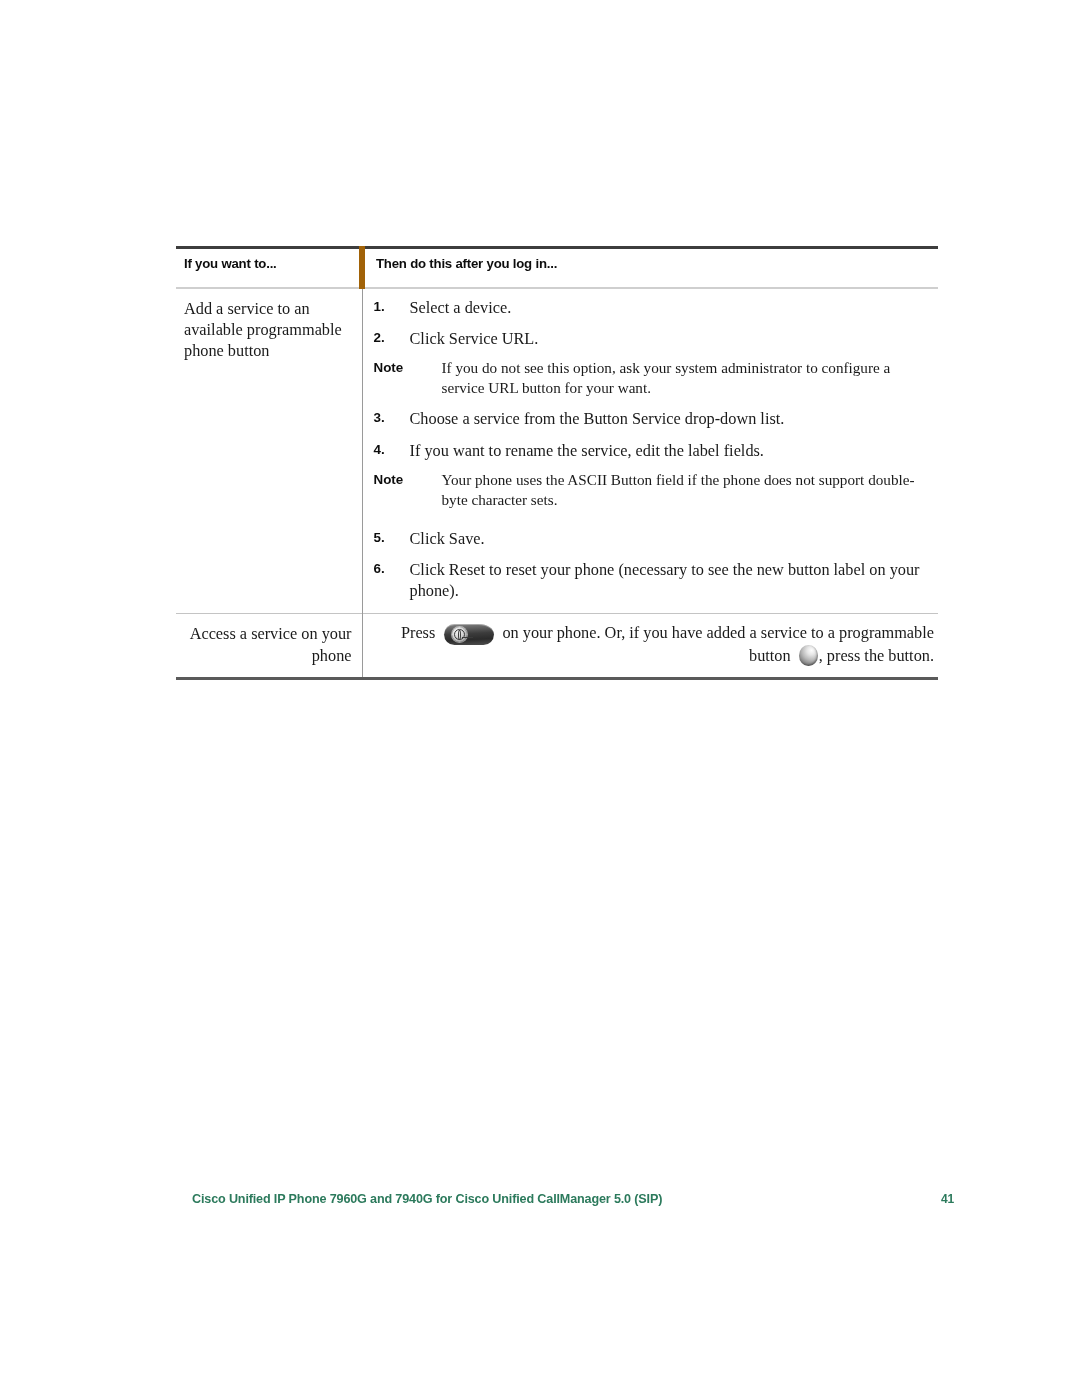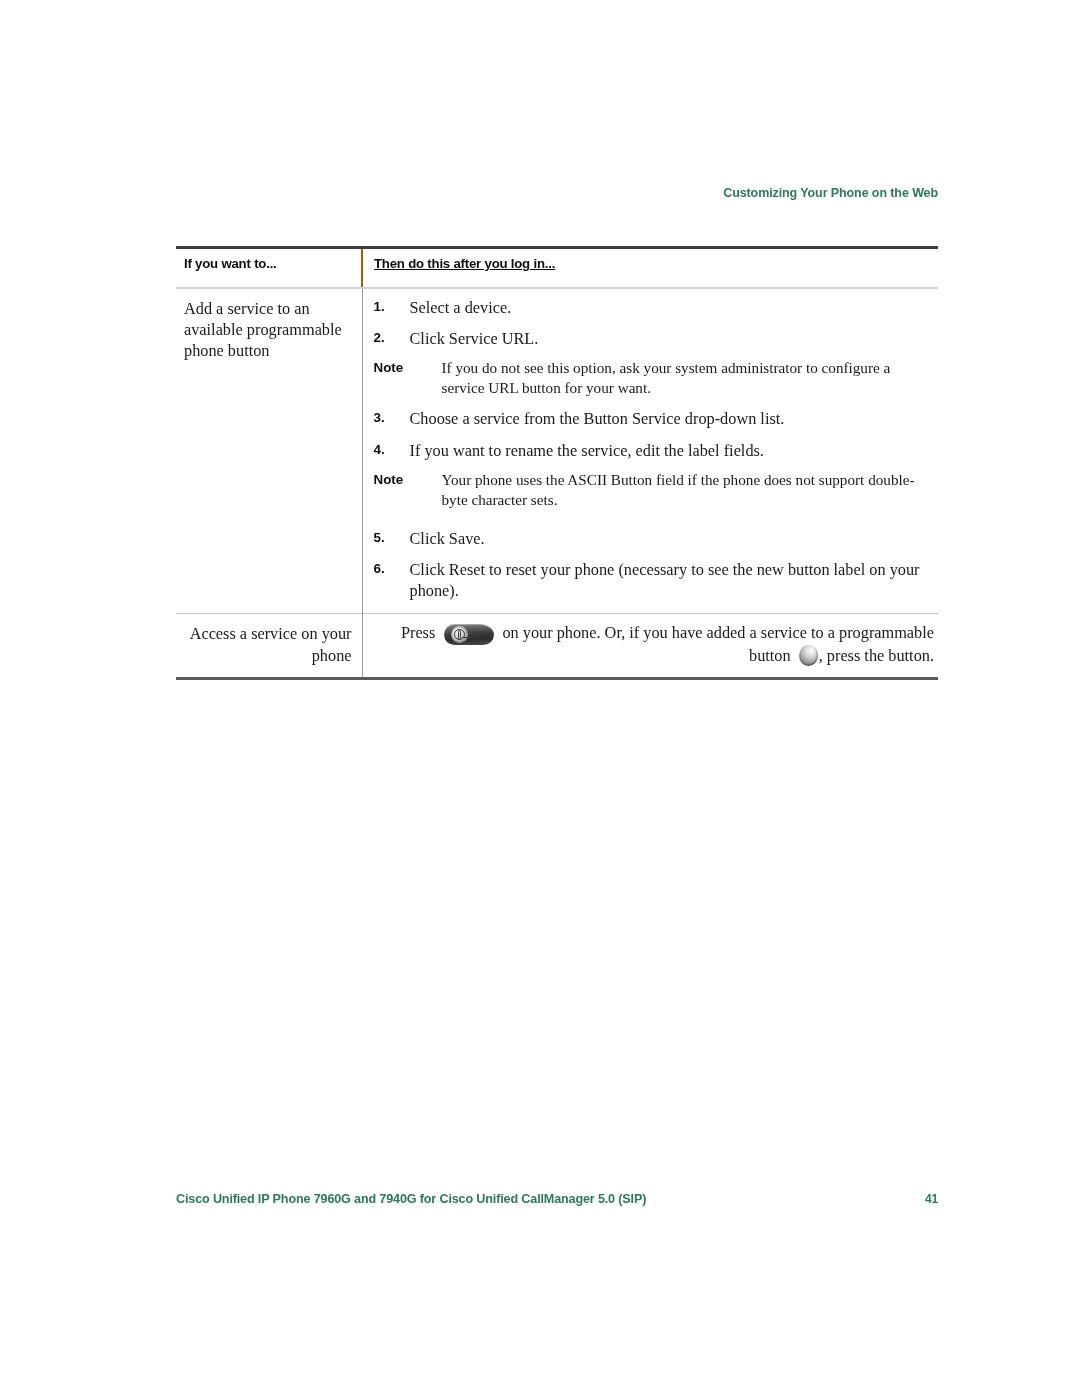--- a/index.html
+++ b/index.html
@@ -53,21 +53,21 @@
     font-weight: bold;
     font-size: 13.2px;
     letter-spacing: -0.2px;
     color: #0d0d0d;
     text-align: left;
     vertical-align: top;
     padding: 7px 10px 16px 8px;
     border-top: 3px solid #3d3d3d;
     border-bottom: 2px solid #cfcfcf;
   }
-  .tbl thead th.hcol2 { border-left: 2px solid #a16207; padding-left: 11px; text-decoration: underline; }
+  .tbl thead th.hcol2 { border-left: 6px solid #a16207; padding-left: 11px; }
 
   .tbl tbody td {
     vertical-align: top;
     font-size: 16.3px;
     line-height: 1.30;
     padding: 8px 10px 10px 8px;
   }
   .tbl tbody td.col2 {
     border-left: 1px solid #9a9a9a;
     padding-left: 11px;
@@ -177,40 +177,39 @@
     height: 21px;
     margin: 0 1px 0 4px;
     border-radius: 50%;
     background: radial-gradient(circle at 66% 26%, #fdfdfd 0%, #e6e6e6 22%, #b9b9b9 48%, #6f6f6f 80%, #3a3a3a 100%);
     box-shadow: inset -1px -1px 2px rgba(0,0,0,0.35);
   }
 
   
   .footer {
     position: absolute;
-    left: 176px;
+    left: 192px;
     top: 1192px;
     width: 762px;
     font-family: "Liberation Sans", "DejaVu Sans", sans-serif;
     font-weight: bold;
     font-size: 12.6px;
     letter-spacing: -0.15px;
     color: #2c7a5c;
     display: flex;
     justify-content: space-between;
     align-items: baseline;
   }
   .footer .pageno { font-size: 12px; }
 </style>
 </head>
 <body>
 
 <div class="page">
 
-  <div class="running-head">Customizing Your Phone on the Web</div>
 
   <table class="tbl">
     <colgroup>
         <col class="c1">
         <col class="c2">
       </colgroup>
     <thead>
       <tr>
         <th class="hcol1">If you want to...</th>
         <th class="hcol2">Then do this after you log in...</th>

